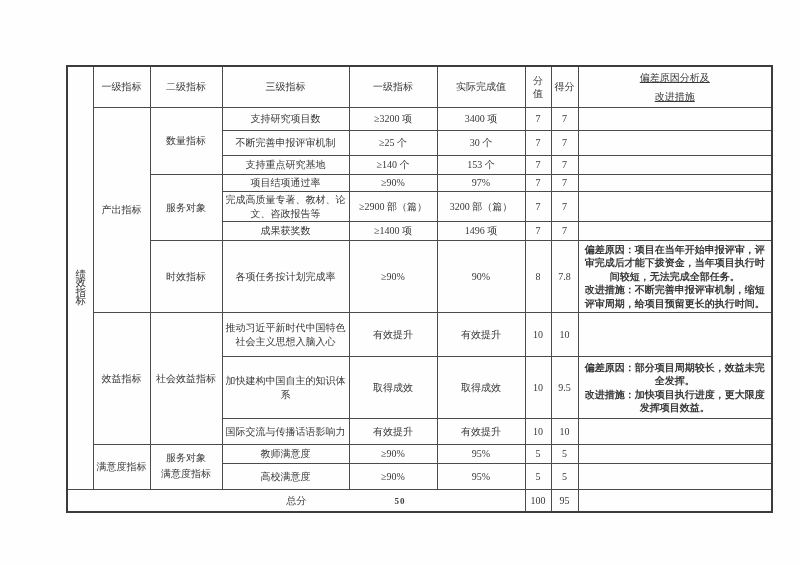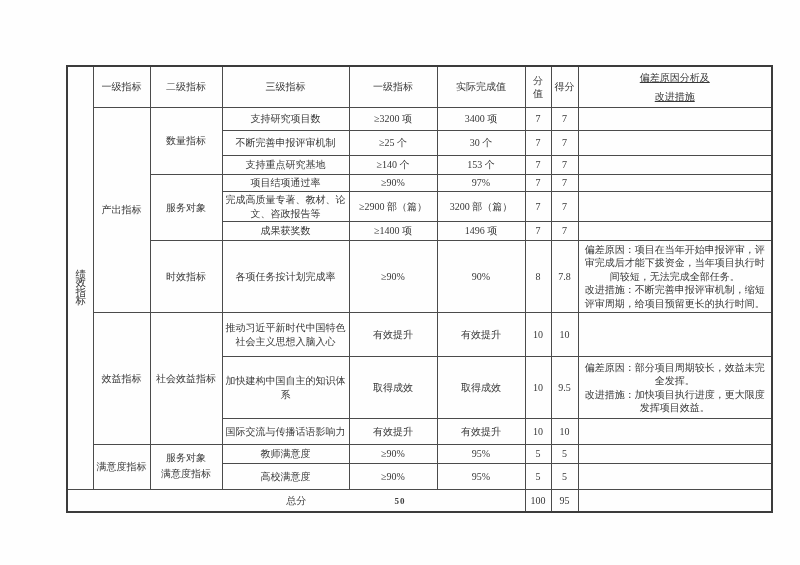--- a/index.html
+++ b/index.html
@@ -38,20 +38,21 @@
     text-align: left;
     padding-left: 5px;
     padding-right: 4px;
     margin-left: 16px;
   }
   td.dev {
     text-align: left;
     padding: 2px 5px;
     line-height: 1.5;
     font-size: 10px;
+    font-weight: bold;
   }
   td.side {
     padding: 0;
   }
   .side-text {
     writing-mode: vertical-rl;
     text-orientation: upright;
     letter-spacing: 9px;
     margin: 0 auto;
     font-size: 10.5px;

